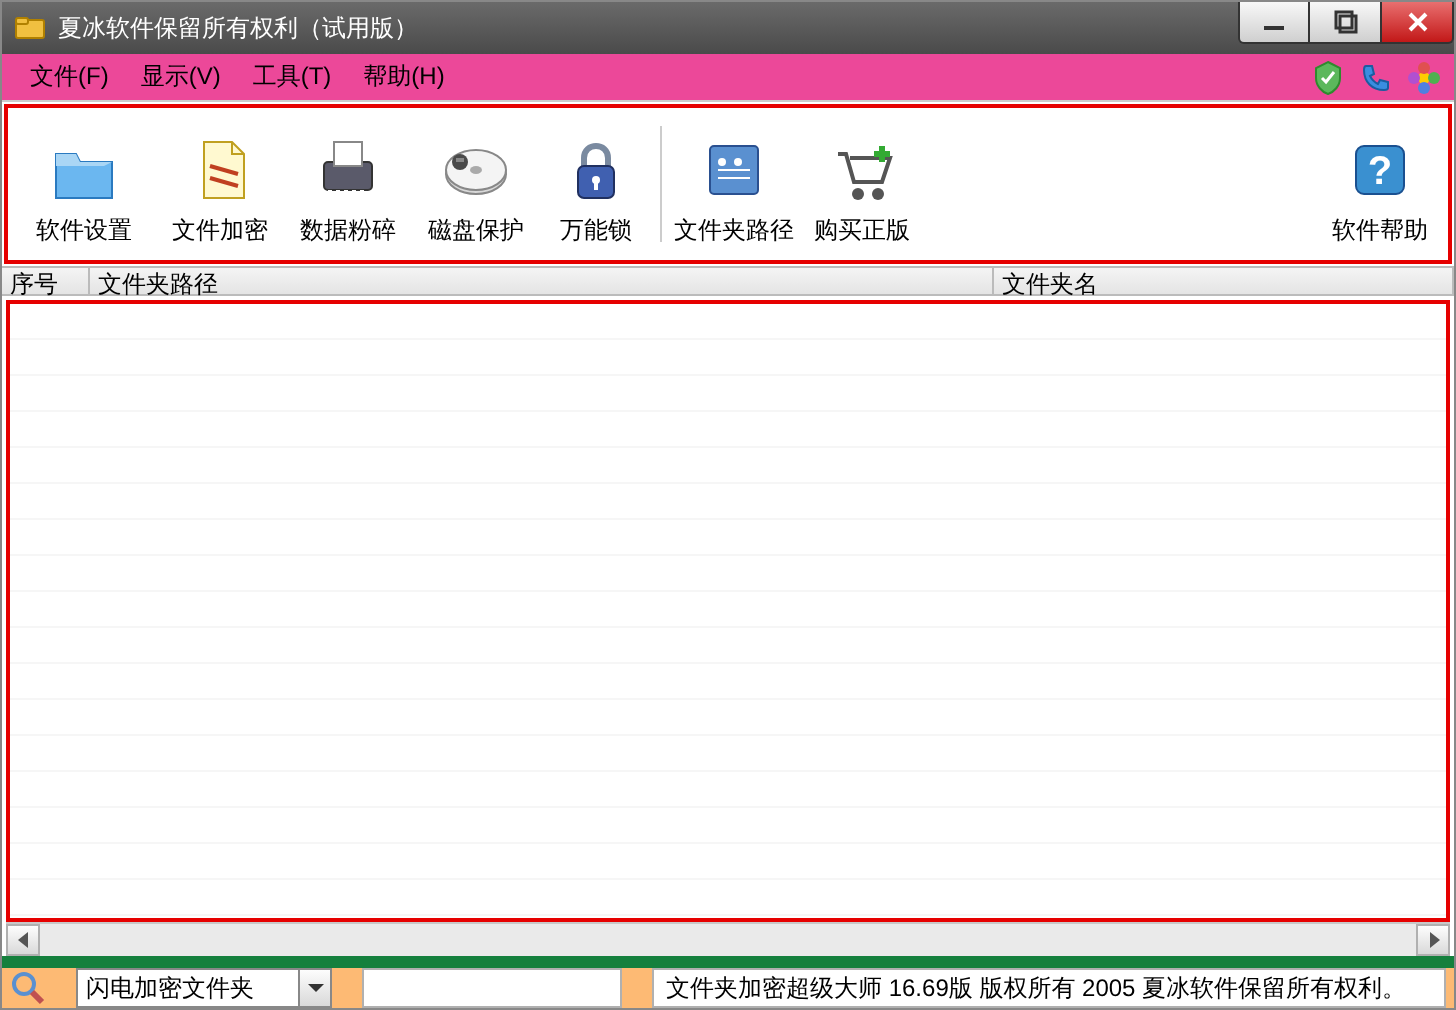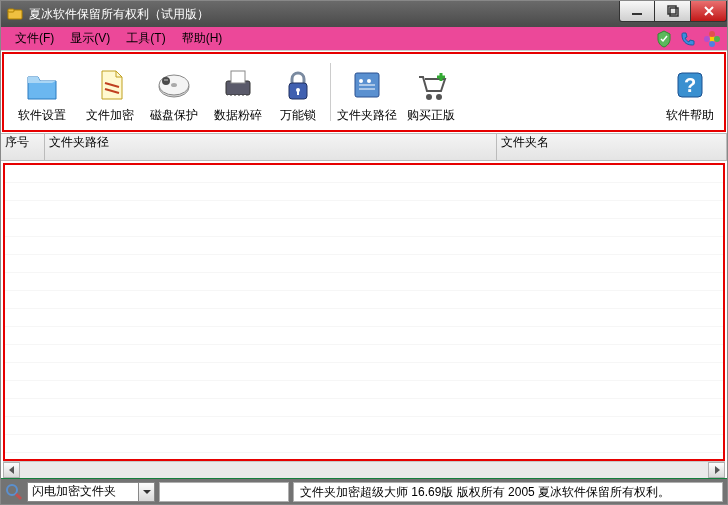--- a/index.html
+++ b/index.html
@@ -97,21 +97,21 @@
 .tb-sep {
   width: 1px;
   height: 58px;
   background: #ccc;
   margin: 0 4px;
   align-self: center;
 }
 .tb-spacer { flex: 1; }
 .listheader {
   display: flex;
-  height: 28px;
+  height: 15px;
   background: linear-gradient(#f4f4f4, #e4e4e4);
   border-top: 1px solid #bbb;
   border-bottom: 1px solid #bbb;
 }
 .listheader .col {
   border-right: 1px solid #bbb;
   padding: 0 4px;
   line-height: 17px;
   cursor: pointer;
   font-size: 12px;
@@ -148,23 +148,23 @@
   background: linear-gradient(#fdfdfd,#d9d9d9);
   display:flex;align-items:center;justify-content:center;
   cursor:pointer;
 }
 .hscroll .track { flex:1; background:#eaeaea; }
 .statusbar {
   height: 26px;
   display: flex;
   align-items: center;
   padding: 2px 4px;
-  gap: 4px;
-  border-top: 1px solid #15803d;
-  background:#737373;
+  gap: 15px;
+  border-top: 6px solid #15803d;
+  background:#fdba74;
 }
 .sb-icon { width:18px; height:18px; }
 .sb-combo {
   display:flex;
   border:1px solid #888;
   height:20px;
   background:#fff;
 }
 .sb-combo input {
   border:none; outline:none;
@@ -274,38 +274,38 @@
             <path d="M26 6 L26 12 L32 12" fill="none" stroke="#c0a020"></path>
             <path d="M15 18 L29 22" stroke="#c04020" stroke-width="2"></path>
             <path d="M15 24 L29 28" stroke="#c04020" stroke-width="2"></path>
           </svg>
     </span>
     <span>文件加密</span>
   </div>
   <div class="tb-btn" style="width:64px">
     <span class="tb-icon">
       <svg width="40" height="40">
+            <rect x="8" y="16" width="24" height="14" rx="2" fill="#5a5a6a" stroke="#333"></rect>
+            <rect x="13" y="6" width="14" height="12" fill="#fff" stroke="#888"></rect>
+            <path d="M11 30 L11 36 M15 30 L15 36 M19 30 L19 36 M23 30 L23 36 M27 30 L27 36" stroke="#fff" stroke-width="2"></path>
+          </svg>
+    </span>
+    <span>数据粉碎</span>
+  </div>
+  <div class="tb-btn" style="width:64px">
+    <span class="tb-icon">
+      <svg width="40" height="40">
             <ellipse cx="20" cy="22" rx="15" ry="10" fill="#d8d8d8" stroke="#888"></ellipse>
             <ellipse cx="20" cy="20" rx="15" ry="10" fill="#f4f4f4" stroke="#888"></ellipse>
             <ellipse cx="20" cy="20" rx="3" ry="2" fill="#aaa"></ellipse>
             <circle cx="12" cy="16" r="4" fill="#4a4a4a"></circle>
             <rect x="10" y="14" width="4" height="2" fill="#888"></rect>
           </svg>
     </span>
     <span>磁盘保护</span>
-  </div>
-  <div class="tb-btn" style="width:64px">
-    <span class="tb-icon">
-      <svg width="40" height="40">
-            <rect x="8" y="16" width="24" height="14" rx="2" fill="#5a5a6a" stroke="#333"></rect>
-            <rect x="13" y="6" width="14" height="12" fill="#fff" stroke="#888"></rect>
-            <path d="M11 30 L11 36 M15 30 L15 36 M19 30 L19 36 M23 30 L23 36 M27 30 L27 36" stroke="#fff" stroke-width="2"></path>
-          </svg>
-    </span>
-    <span>数据粉碎</span>
   </div>
   <div class="tb-btn" style="width:56px">
     <span class="tb-icon">
       <svg width="40" height="40">
             <path d="M14 18 L14 14 C14 10 17 8 20 8 C23 8 26 10 26 14 L26 18" fill="none" stroke="#7a8aa0" stroke-width="3"></path>
             <rect x="11" y="18" width="18" height="16" rx="3" fill="#4060b0" stroke="#203060"></rect>
             <circle cx="20" cy="25" r="2" fill="#fff"></circle>
             <rect x="19" y="25" width="2" height="5" fill="#fff"></rect>
           </svg>
     </span>

